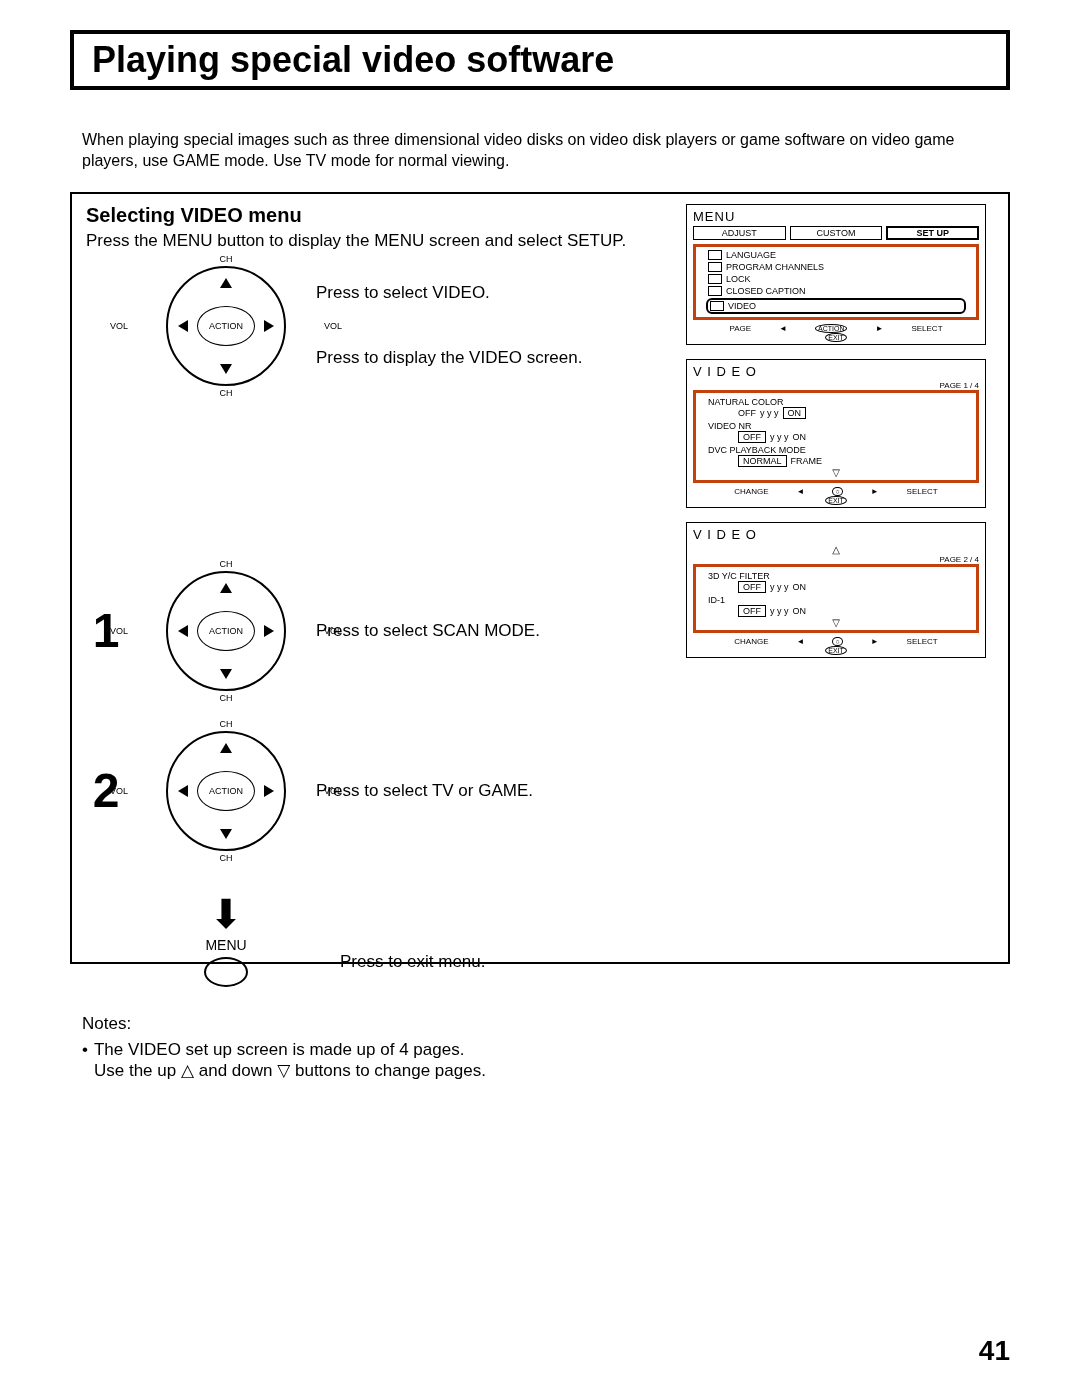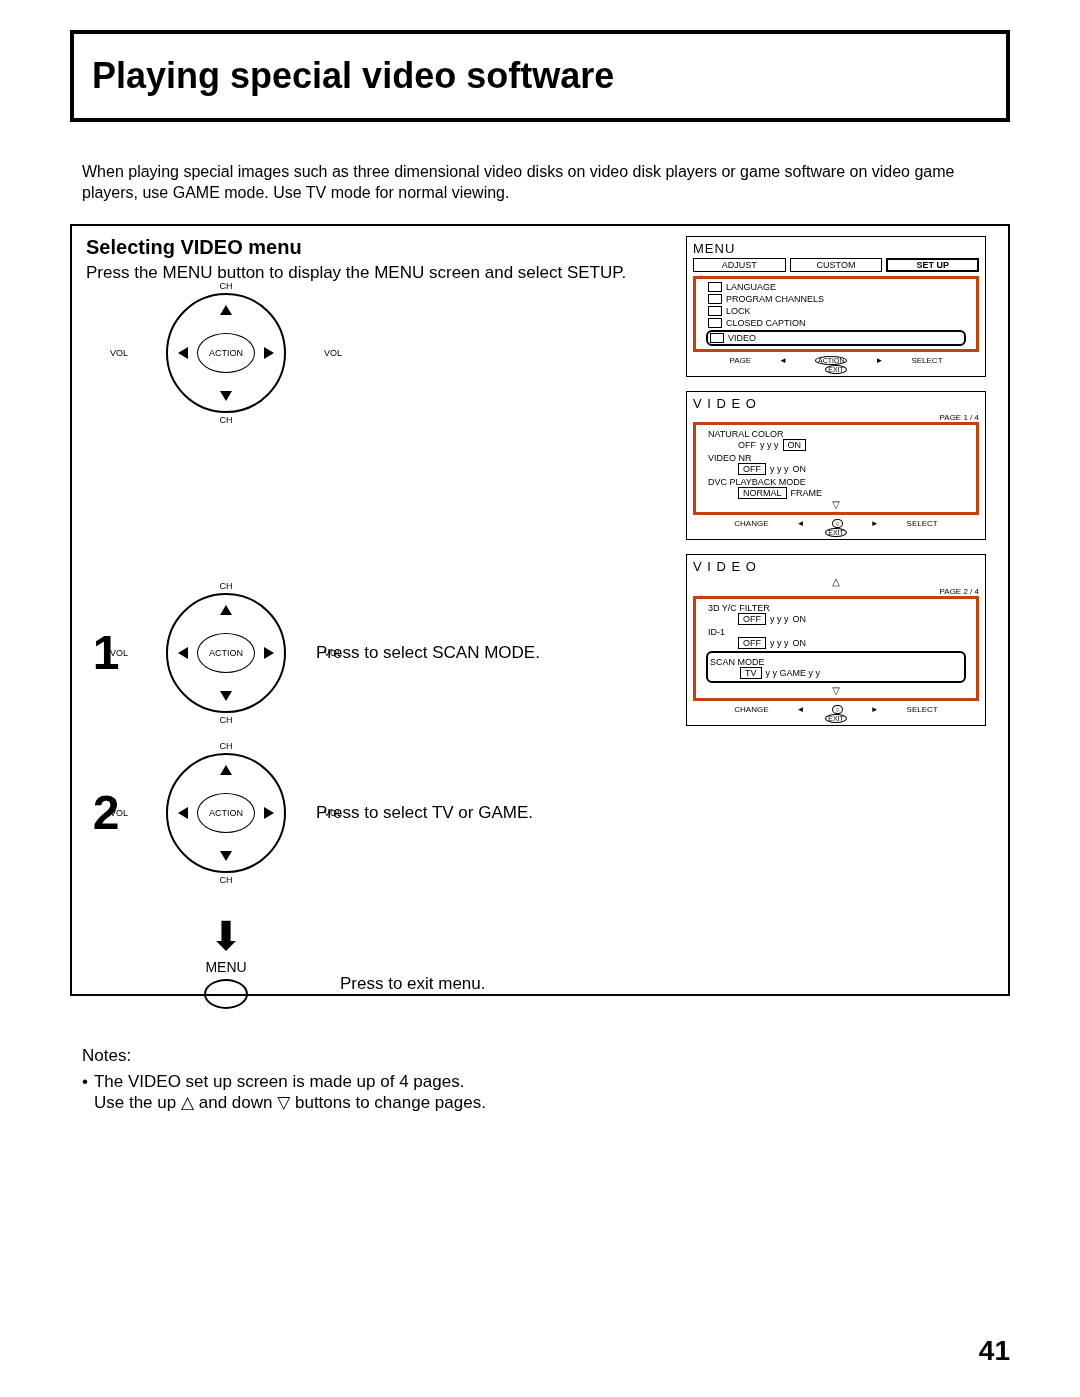--- a/index.html
+++ b/index.html
@@ -7,21 +7,21 @@
     font-family: Arial, Helvetica, sans-serif;
     background: #fff;
     width: 1080px;
     height: 1397px;
     padding: 30px 70px 30px 70px;
     position: relative;
     color: #000;
   }
   .title-box {
     border: 4px solid #000;
-    padding: 21px 18px;
+    padding: 5px 18px;
     margin-bottom: 40px;
   }
   .title-box h1 {
     font-size: 36px;
     font-weight: bold;
   }
   .intro {
     font-size: 16px;
     line-height: 1.3;
     margin-bottom: 20px;
@@ -157,20 +157,24 @@
             <span class="tri tri-up"></span>
             <span class="tri tri-dn"></span>
             <span class="tri tri-l"></span>
             <span class="tri tri-r"></span>
             <span class="dial-inner">ACTION</span>
           </div>
           <span class="dial-label ch-bot">CH</span>
           <span class="dial-label vol-l">VOL</span>
           <span class="dial-label vol-r">VOL</span>
         </div>
+        <div class="caption-block">
+          <div class="caption">Press to select VIDEO.</div>
+          <div class="caption">Press to display the VIDEO screen.</div>
+        </div>
       </div>
 
       <div style="height:140px"></div>
 
 
       <div class="row">
         <div class="step-num">1</div>
         <div class="dial-wrap">
           <span class="dial-label ch-top">CH</span>
           <div class="dial">
@@ -297,28 +301,20 @@
                 <span>y y y</span>
                 <span>ON</span>
               </div>
           </div>
           <div class="osd-row"><span>ID-1</span>
             <div class="osd-opts">
                 <span class="opt-box">OFF</span>
                 <span>y y y</span>
                 <span>ON</span>
               </div>
-          </div>
-          <div class="scan-hl">
-            <div class="osd-row"><span>SCAN MODE</span>
-              <div class="osd-opts">
-                  <span class="opt-box">TV</span>
-                  <span>y y GAME y y</span>
-                </div>
-            </div>
           </div>
           <div class="sep-tri">▽</div>
         </div>
         <div class="osd-foot">
           <span>CHANGE</span><span>◄</span><span style="border:1px solid #000;border-radius:50%;padding:0 2px;font-size:7px;">○</span><span>►</span><span>SELECT</span><br>
           <span style="border:1px solid #000;border-radius:50%;padding:0 2px;font-size:7px;">EXIT</span>
         </div>
       </div>
 
     </div>

